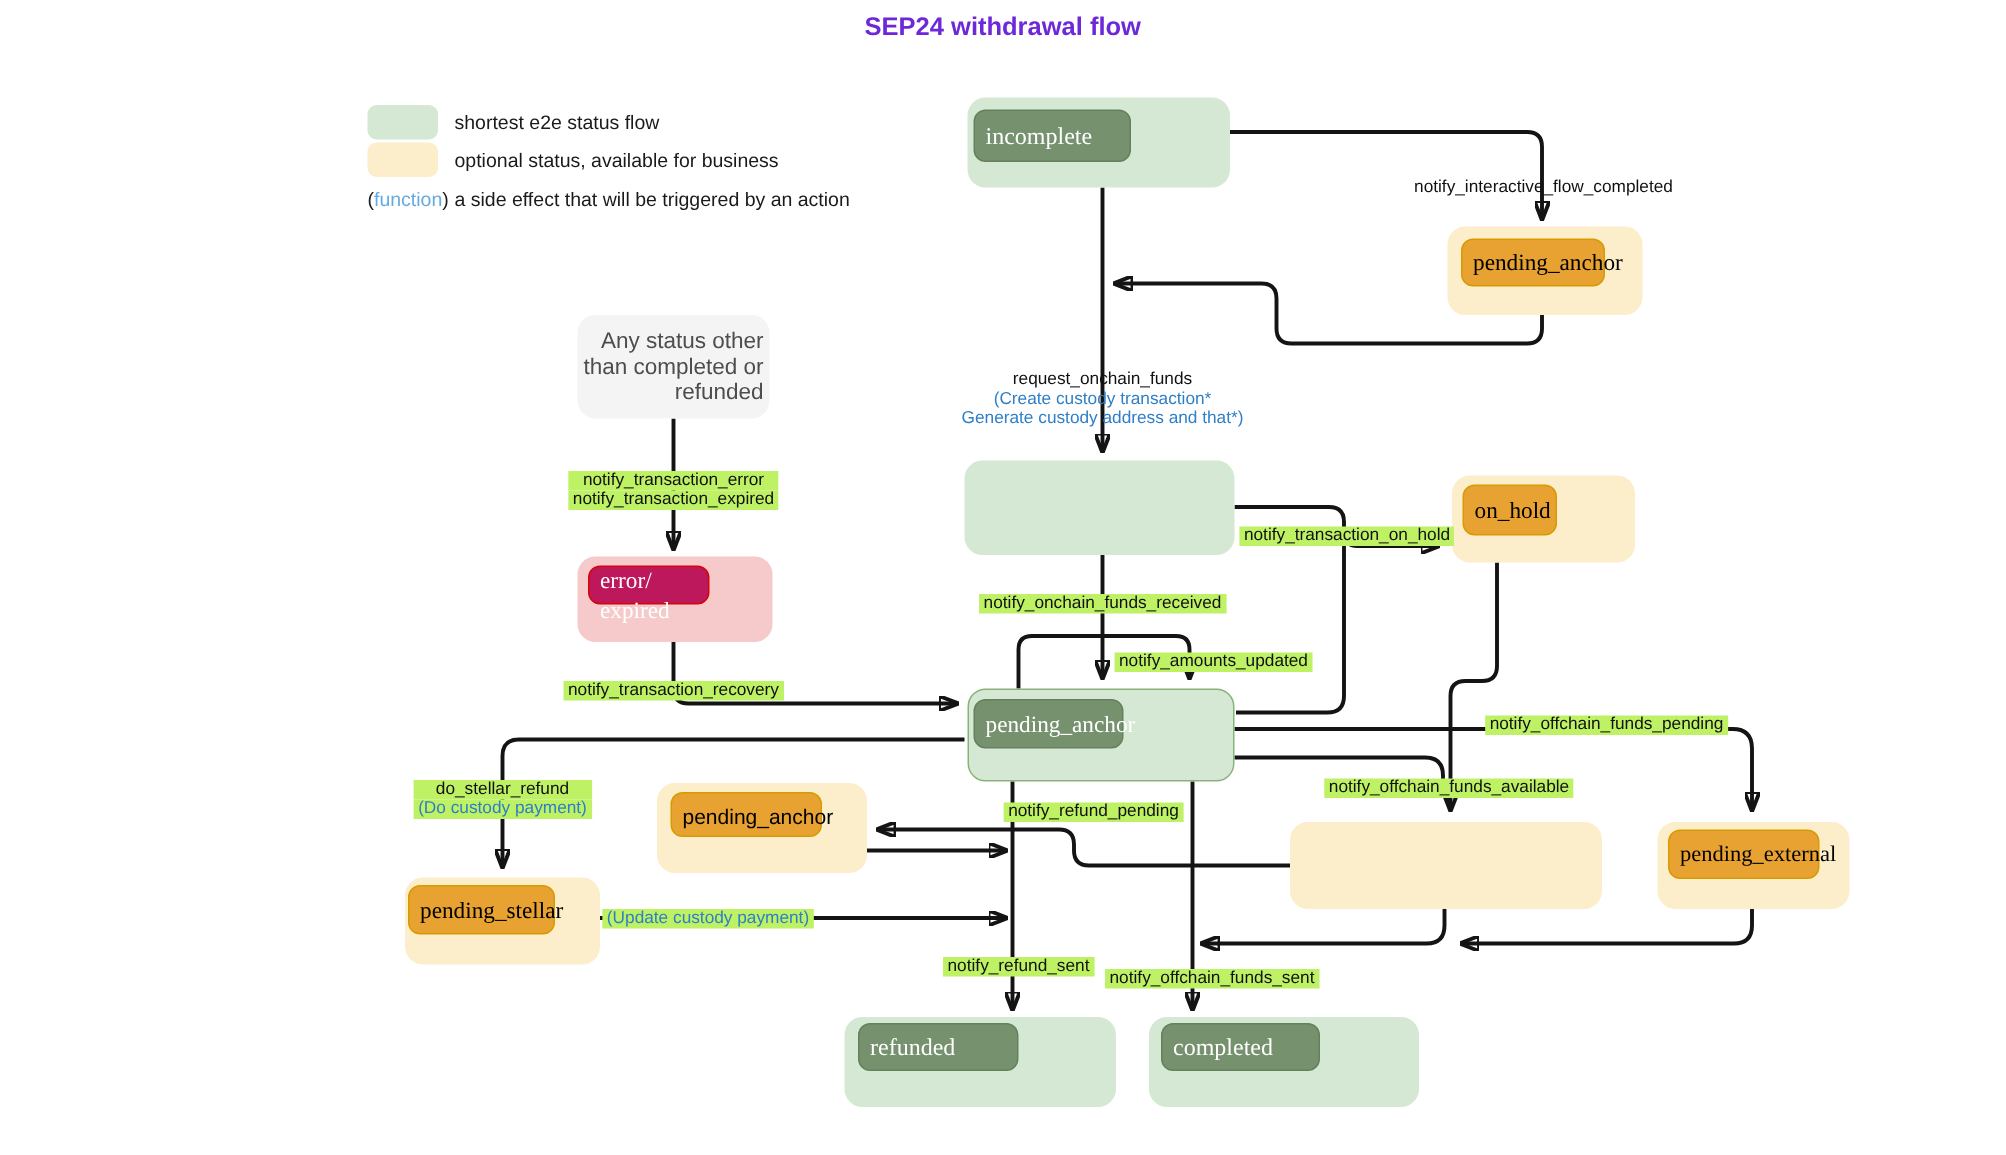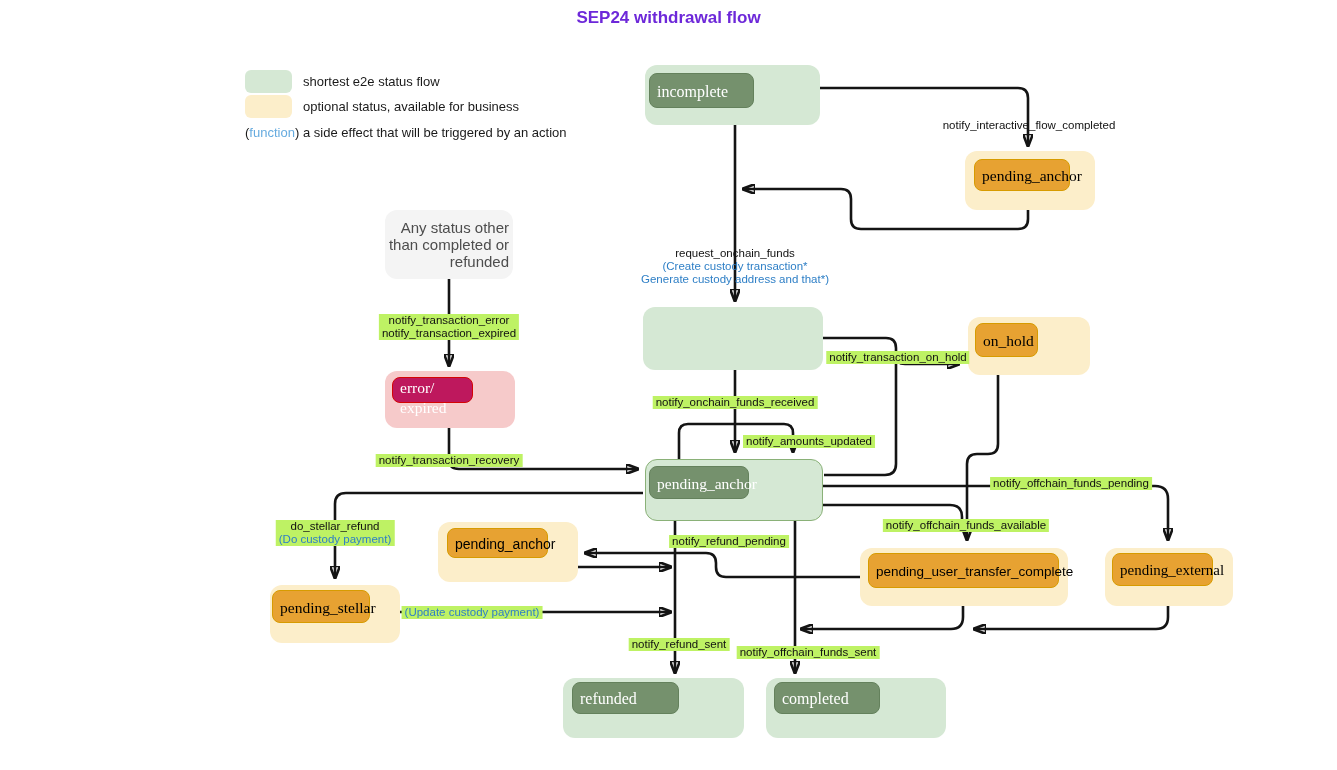--- a/index.html
+++ b/index.html
@@ -96,21 +96,20 @@
     <div class="node pink" style="left: 385px; top: 371px; width: 130px; height: 57px;"></div>
     <div class="inner pink-inner" style="left: 392px; top: 377px; width: 81px; height: 26px; font-size: 15.5px; line-height: 20px;">error/
 expired</div>
     <div class="node green bordered" style="left: 645px; top: 459px; width: 178px; height: 62px;"></div>
     <div class="inner green-inner" style="left: 649px; top: 466px; width: 100px; height: 33px; font-size: 15.5px; line-height: 33px;">pending_anchor</div>
     <div class="node yellow" style="left: 438px; top: 522px; width: 140px; height: 60px;"></div>
     <div class="inner yellow-inner sans" style="left: 447px; top: 528px; width: 101px; height: 30px; font-size: 14px; line-height: 30px;">pending_anchor</div>
     <div class="node yellow" style="left: 270px; top: 585px; width: 130px; height: 58px;"></div>
     <div class="inner yellow-inner" style="left: 272px; top: 590px; width: 98px; height: 33px; font-size: 15.5px; line-height: 33px;">pending_stellar</div>
     <div class="node yellow" style="left: 860px; top: 548px; width: 208px; height: 58px;"></div>
-    <div class="inner yellow-inner sans" style="left: 868px; top: 553px; width: 191px; height: 35px; font-size: 13.5px; line-height: 35px;">pending_user_transfer_complete</div>
     <div class="node yellow" style="left: 1105px; top: 548px; width: 128px; height: 58px;"></div>
     <div class="inner yellow-inner" style="left: 1112px; top: 553px; width: 101px; height: 33px; font-size: 15px; line-height: 33px;">pending_external</div>
     <div class="node green" style="left: 563px; top: 678px; width: 181px; height: 60px;"></div>
     <div class="inner green-inner" style="left: 572px; top: 682px; width: 107px; height: 32px; font-size: 16px; line-height: 32px;">refunded</div>
     <div class="node green" style="left: 766px; top: 678px; width: 180px; height: 60px;"></div>
     <div class="inner green-inner" style="left: 774px; top: 682px; width: 106px; height: 32px; font-size: 16px; line-height: 32px;">completed</div>
     <div class="elabel" style="left: 1029px; top: 119px;">
       <span>notify_interactive_flow_completed</span>
     </div>
     <div class="elabel" style="left: 735px; top: 247px;">

